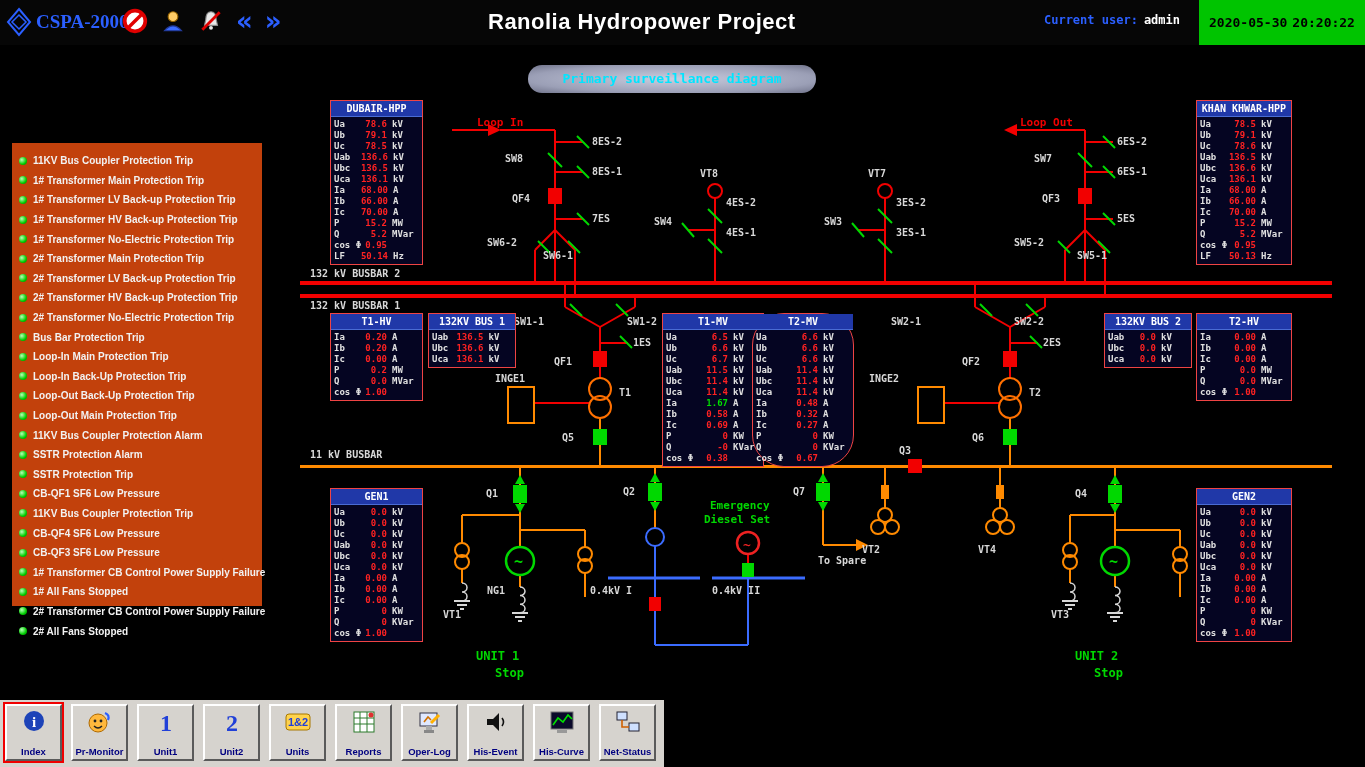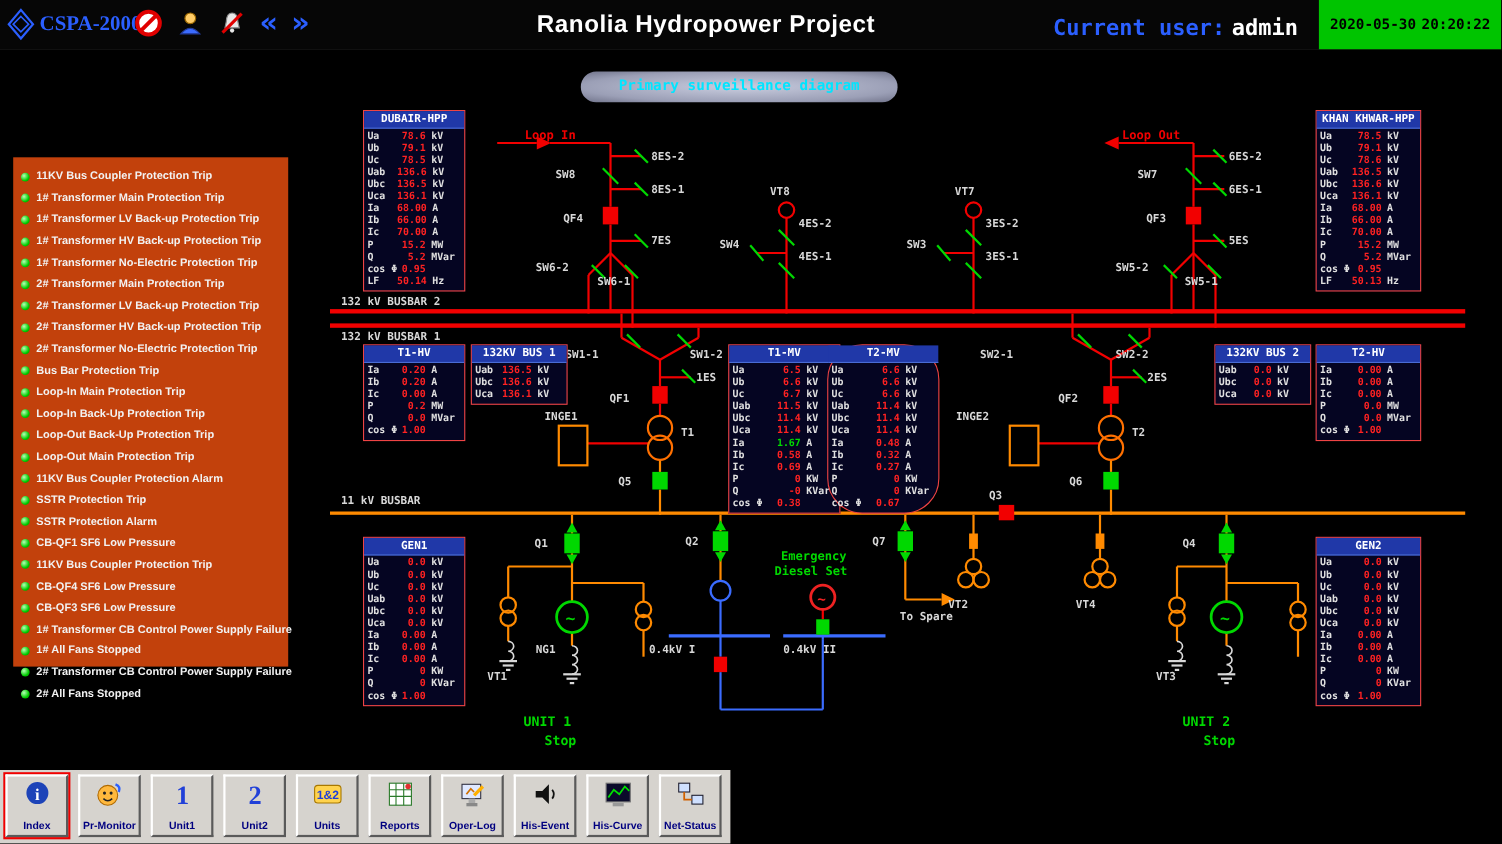--- a/index.html
+++ b/index.html
@@ -6,21 +6,21 @@
   .screen{position:relative;width:1365px;height:767px;background:#000;overflow:hidden;
           font-family:"Liberation Sans",sans-serif;}
   
   .topbar{position:absolute;top:0;left:0;width:1365px;height:45px;background:#060606;border-bottom:1px solid #3a3a3a;}
   .logo-wrap{position:absolute;left:6px;top:7px;display:flex;align-items:center;gap:4px;}
   .logo-text{color:#2b5fff;font-family:"Liberation Serif",serif;font-weight:bold;font-size:19px;}
   .topbar-icons{position:absolute;left:122px;top:8px;display:flex;align-items:center;gap:12px;}
   .topbar-icons span{display:inline-flex;align-items:center;}
   .chev{color:#2b5fff;font-weight:bold;font-size:26px;line-height:24px;font-family:"DejaVu Sans",sans-serif;}
   .title{position:absolute;left:488px;top:9px;margin:0;color:#fff;font-size:22px;font-weight:bold;letter-spacing:.5px;}
-  .user-info{position:absolute;right:185px;top:13px;font-family:"DejaVu Sans Mono",monospace;font-size:20px;font-weight:bold;}
+  .user-info{position:absolute;right:185px;top:13px;font-family:"DejaVu Sans Mono",monospace;font-size:12px;font-weight:bold;}
   .user-label{color:#2b5fff;}
   .user-value{color:#fff;margin-left:6px;}
   .datetime{position:absolute;right:0;top:0;width:166px;height:45px;background:#00c400;color:#000;
             font-family:"DejaVu Sans Mono",monospace;font-weight:bold;font-size:13px;
             display:flex;align-items:center;justify-content:center;gap:5px;}
   
   .main{position:absolute;top:45px;left:0;width:1365px;height:655px;background:#000;}
   #circuit{position:absolute;left:0;top:0;z-index:1;}
   #circuit text{font-family:"DejaVu Sans Mono",monospace;}
   .diagram-title{position:absolute;left:528px;top:20px;width:288px;height:28px;z-index:6;
@@ -400,25 +400,25 @@
         <div class="alarm-item">
           <span class="led"></span>
           <span class="alarm-text">Loop-Out Main Protection Trip</span>
         </div>
         <div class="alarm-item">
           <span class="led"></span>
           <span class="alarm-text">11KV Bus Coupler Protection Alarm</span>
         </div>
         <div class="alarm-item">
           <span class="led"></span>
+          <span class="alarm-text">SSTR Protection Alarm</span>
+        </div>
+        <div class="alarm-item">
+          <span class="led"></span>
           <span class="alarm-text">SSTR Protection Trip</span>
-        </div>
-        <div class="alarm-item">
-          <span class="led"></span>
-          <span class="alarm-text">SSTR Protection Alarm</span>
         </div>
         <div class="alarm-item">
           <span class="led"></span>
           <span class="alarm-text">CB-QF1 SF6 Low Pressure</span>
         </div>
         <div class="alarm-item">
           <span class="led"></span>
           <span class="alarm-text">11KV Bus Coupler Protection Trip</span>
         </div>
         <div class="alarm-item">

